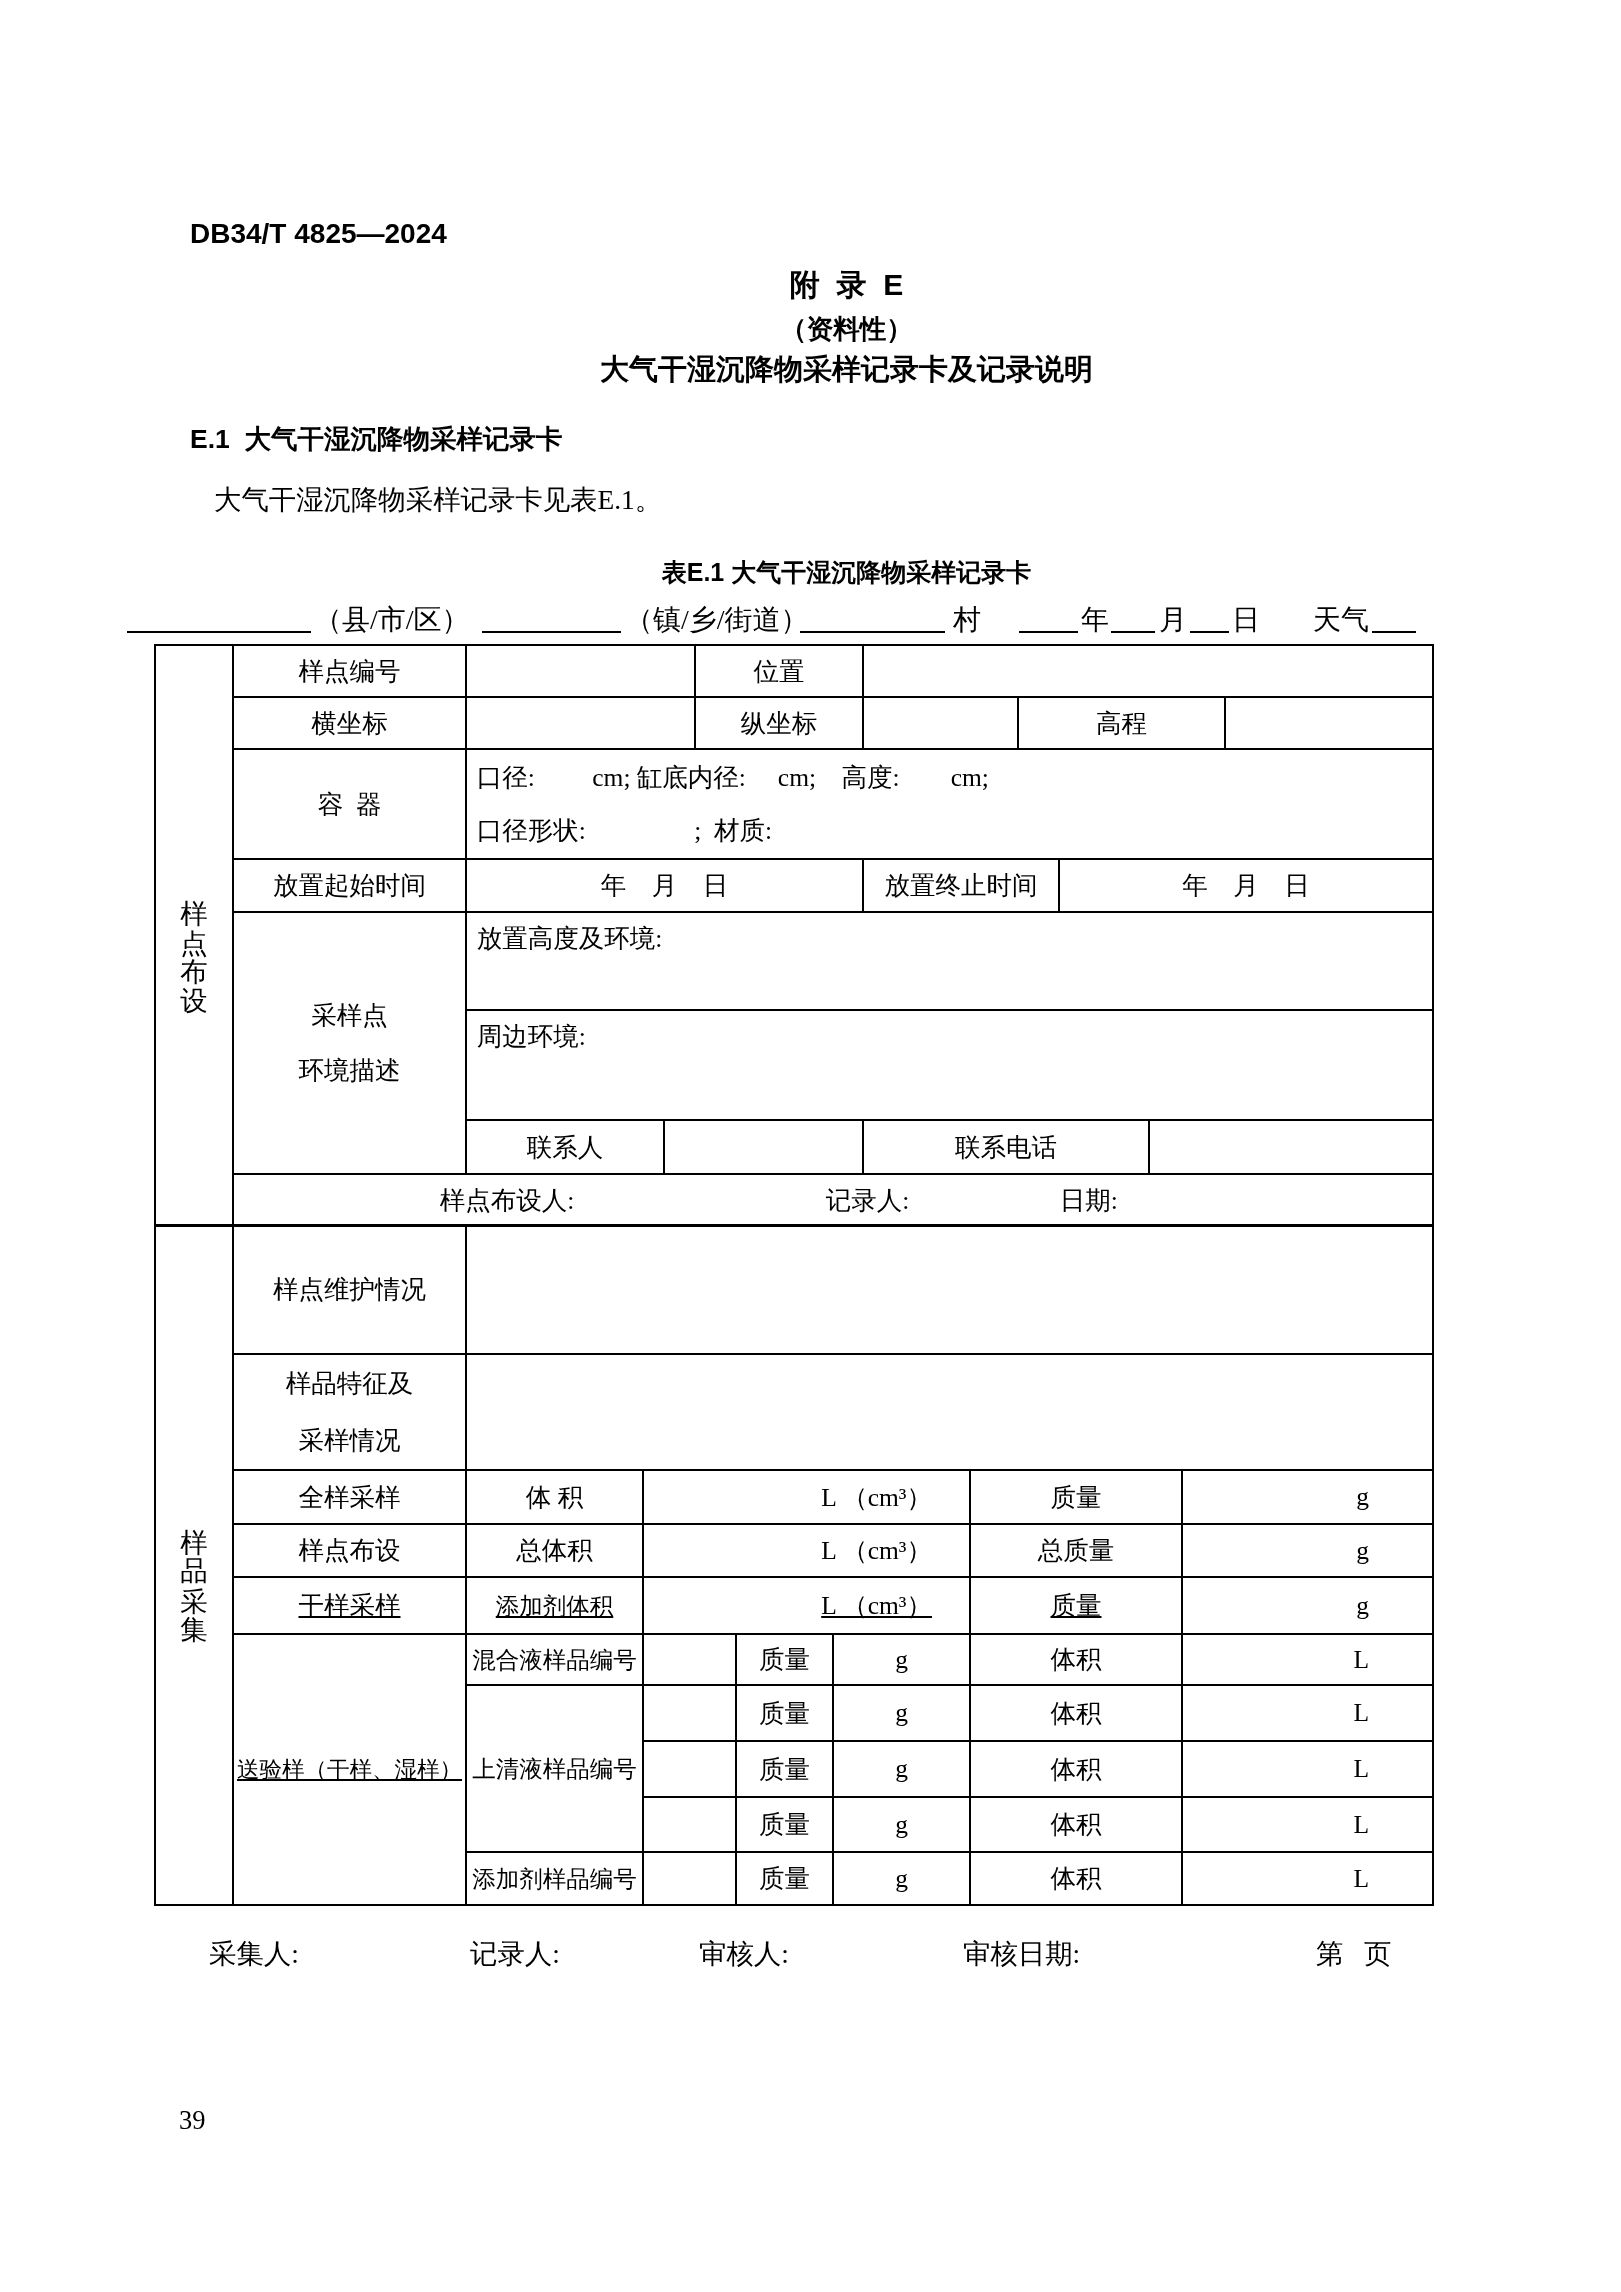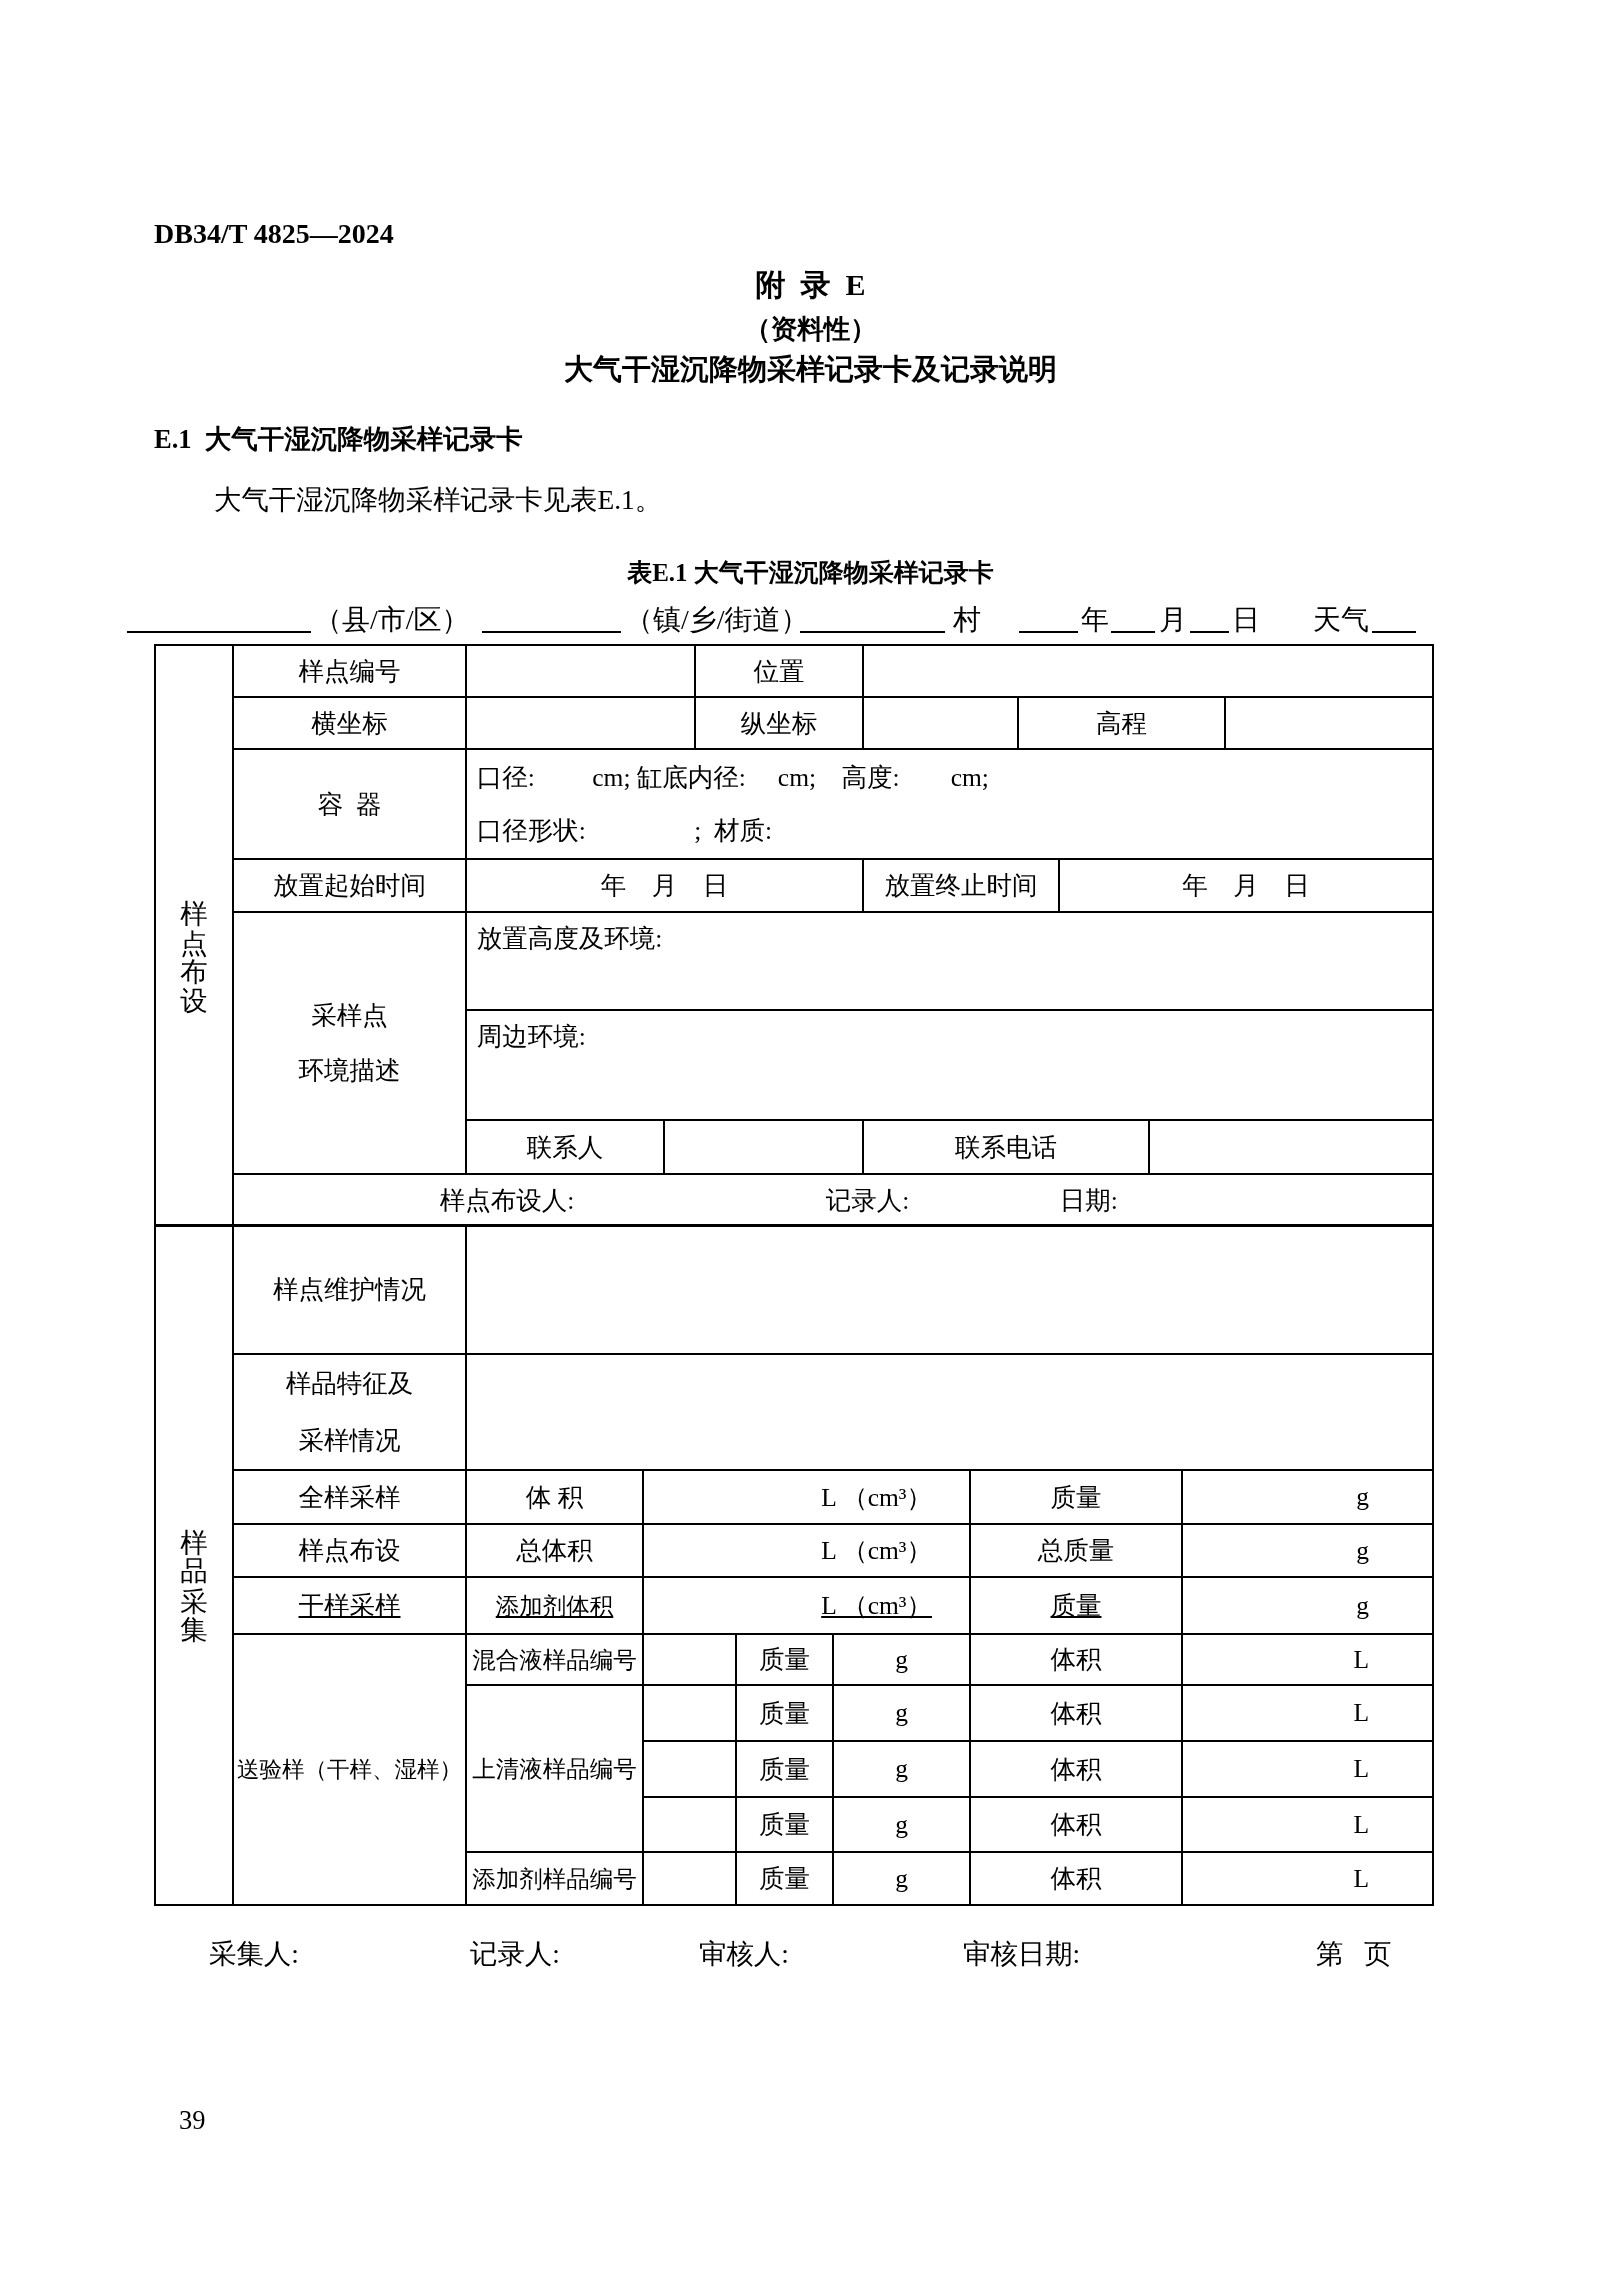--- a/index.html
+++ b/index.html
@@ -1,40 +1,40 @@
 <!DOCTYPE html>
 <html><head>
 <meta charset="utf-8">
 <style>
   html,body{margin:0;padding:0;background:#ffffff;}
   body{width:1621px;height:2293px;position:relative;color:#000;
        font-family:"Liberation Serif","DejaVu Serif",serif;}
   .abs{position:absolute;}
-  .sans{font-family:Liberation Serif, serif;font-weight:bold;}
+  .sans{font-family:Liberation Sans, sans-serif;font-weight:bold;margin-left:36px;}
   .center{width:1621px;text-align:center;}
   .pre{white-space:pre;}
 
   
   .bl{position:absolute;bottom:5.9px;height:0;border-bottom:2px solid #000;}
   .fl-label{position:absolute;bottom:0;font-size:28px;white-space:pre;}
 
   
   table{border-collapse:collapse;table-layout:fixed;border:2.9px solid #000;}
   td{border-left:2px solid #000;border-right:2px solid #000;
      border-top:2.9px solid #000;border-bottom:2.9px solid #000;
      padding:0;text-align:center;vertical-align:middle;
      font-size:25.5px;overflow:hidden;}
   .tleft{text-align:left;padding-left:9.8px;}
   .ttop{vertical-align:top;padding-top:7.8px;}
   .vcell div{writing-mode:vertical-lr;text-orientation:upright;
      letter-spacing:29px;margin:0 auto;font-size:27.4px;}
   .unit-r{text-align:right;padding-right:37px;margin-top:44px;}
   .g-r{text-align:right;padding-right:63px;}
   .sub-label{font-size:23.5px;}
-  .send-label{font-size:22.5px;}
+  .send-label{font-size:22.5px;text-decoration:underline;}
   .deploy-row span{display:inline-block;}
   .sig span{position:absolute;font-size:27.4px;white-space:pre;}
 </style>
 </head>
 <body>
 
 <div class="abs sans" style="left:154px;top:218px;font-size:28px;">DB34/T 4825—2024</div>
 
 <div class="abs center sans pre" style="top:265px;font-size:30px;">附  录  E</div>
 <div class="abs center sans" style="top:311px;font-size:26.5px;">（资料性）</div>

